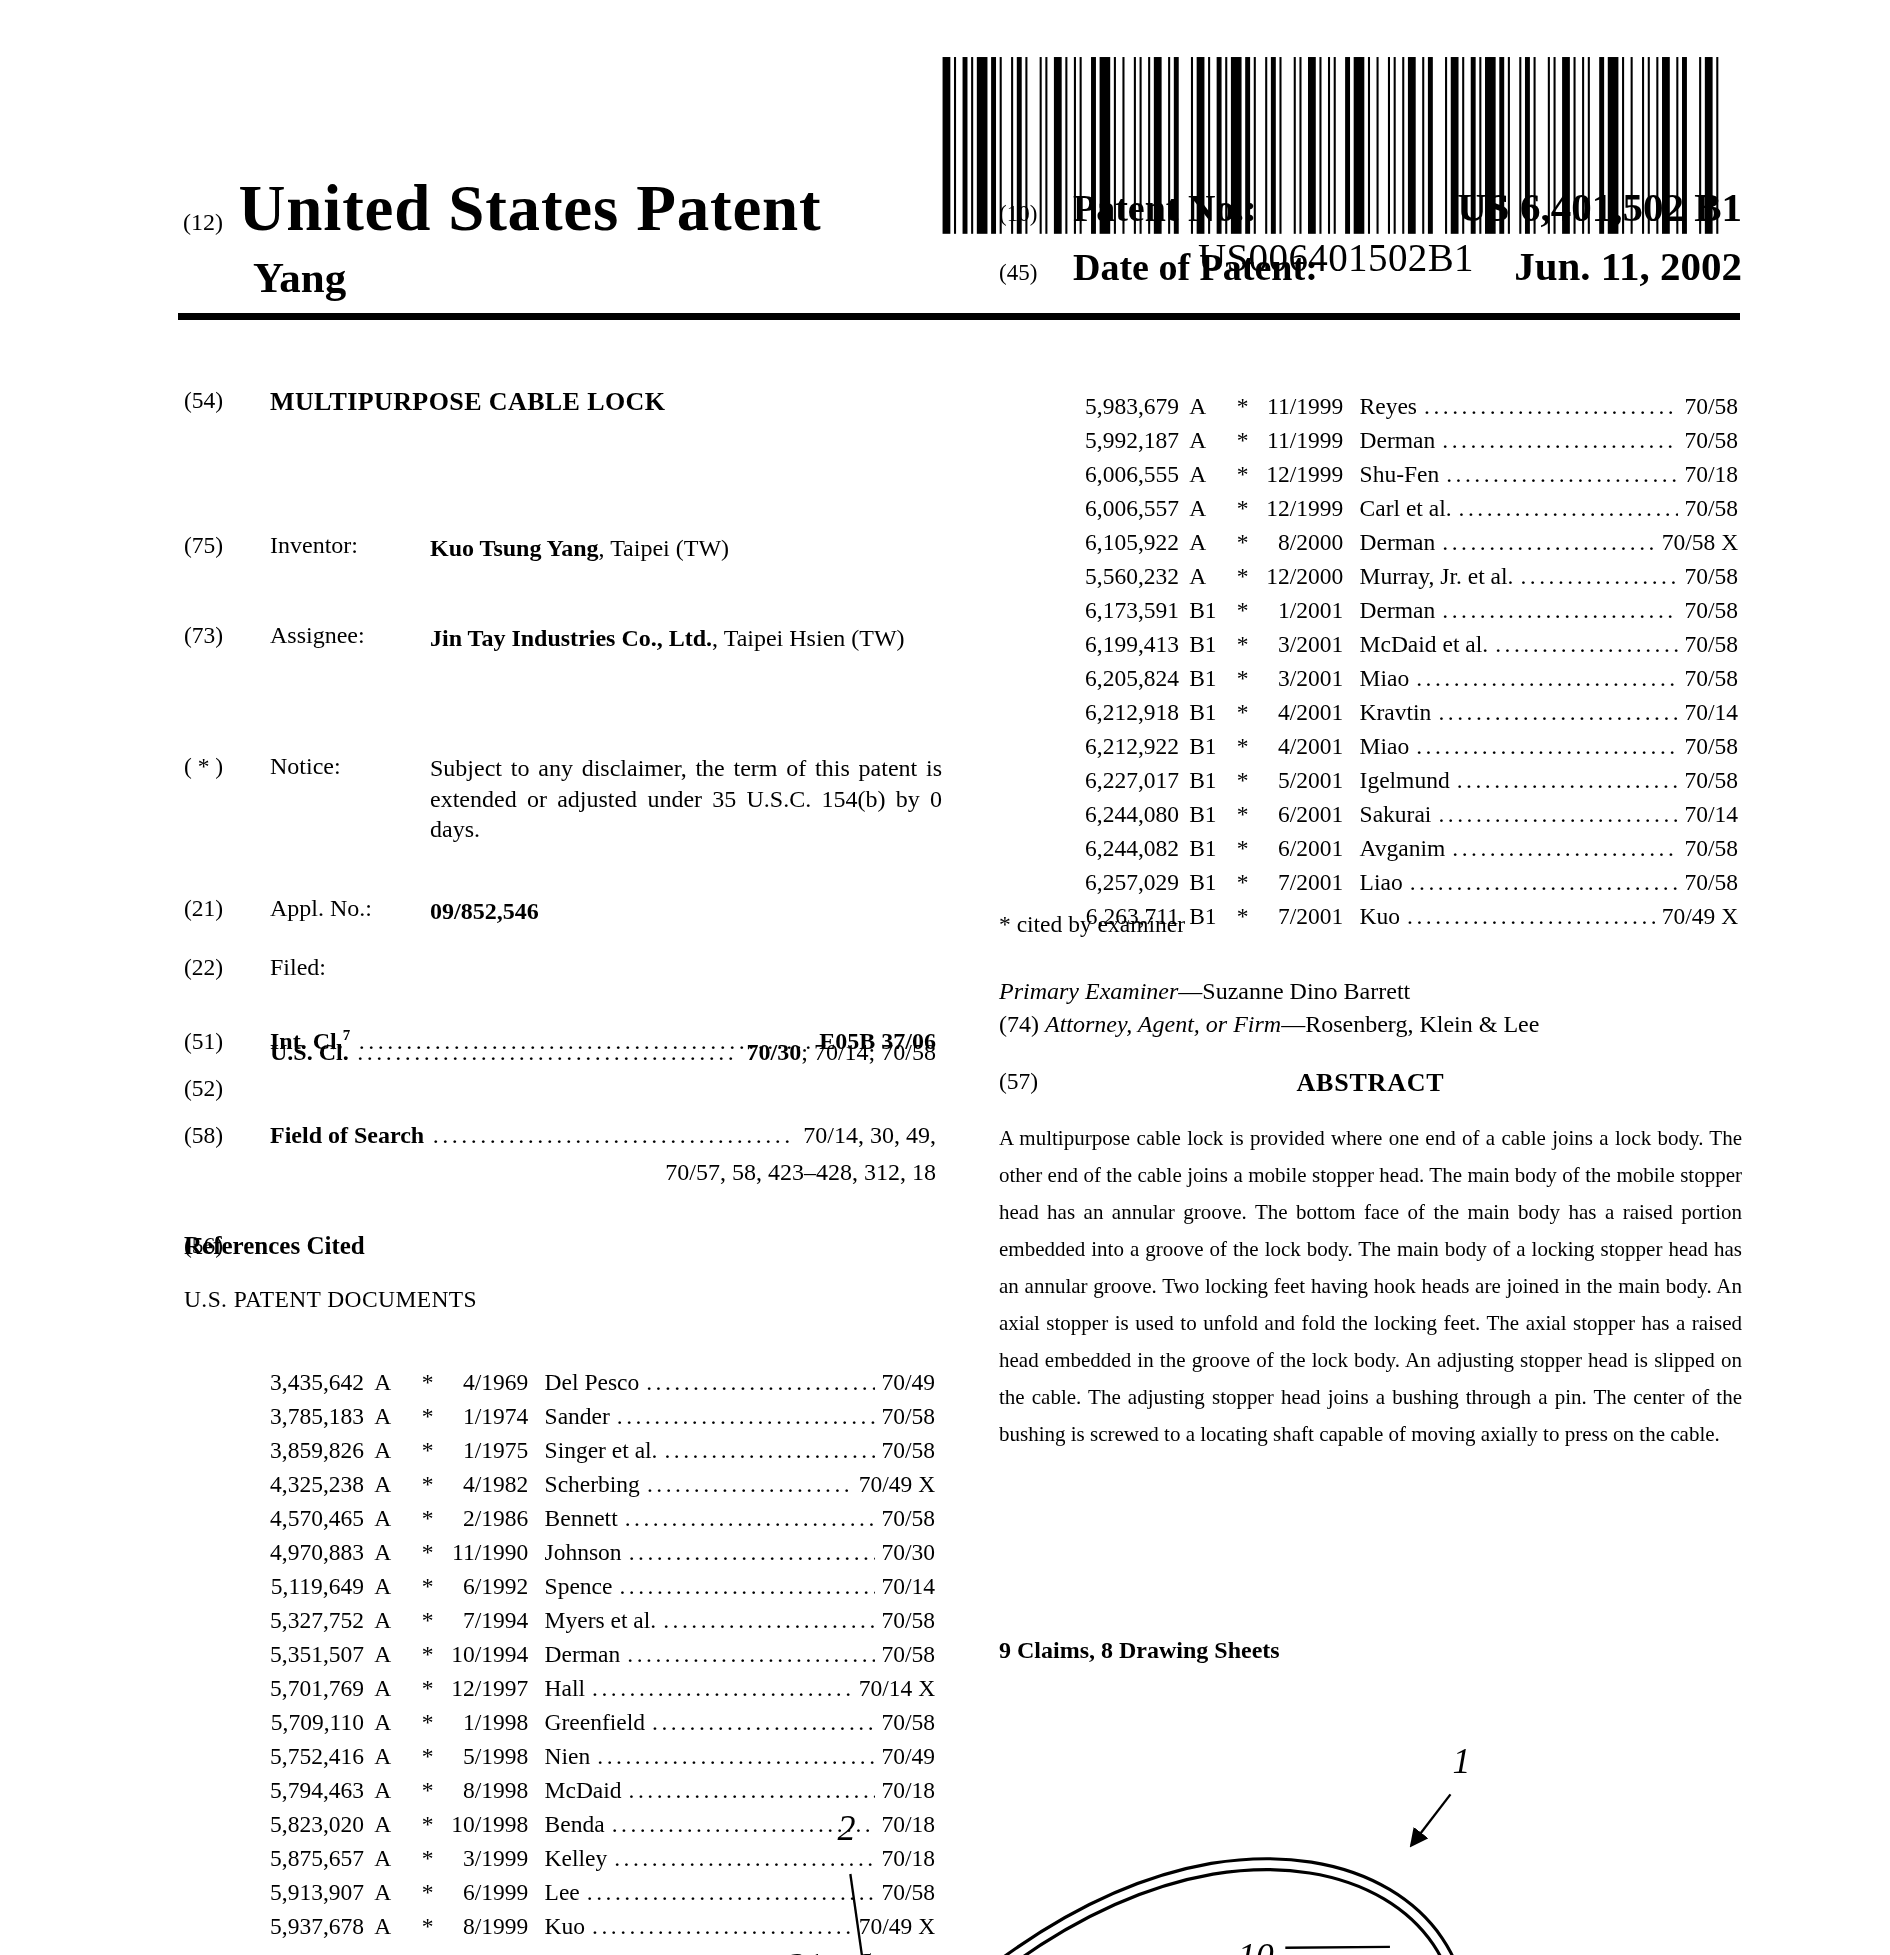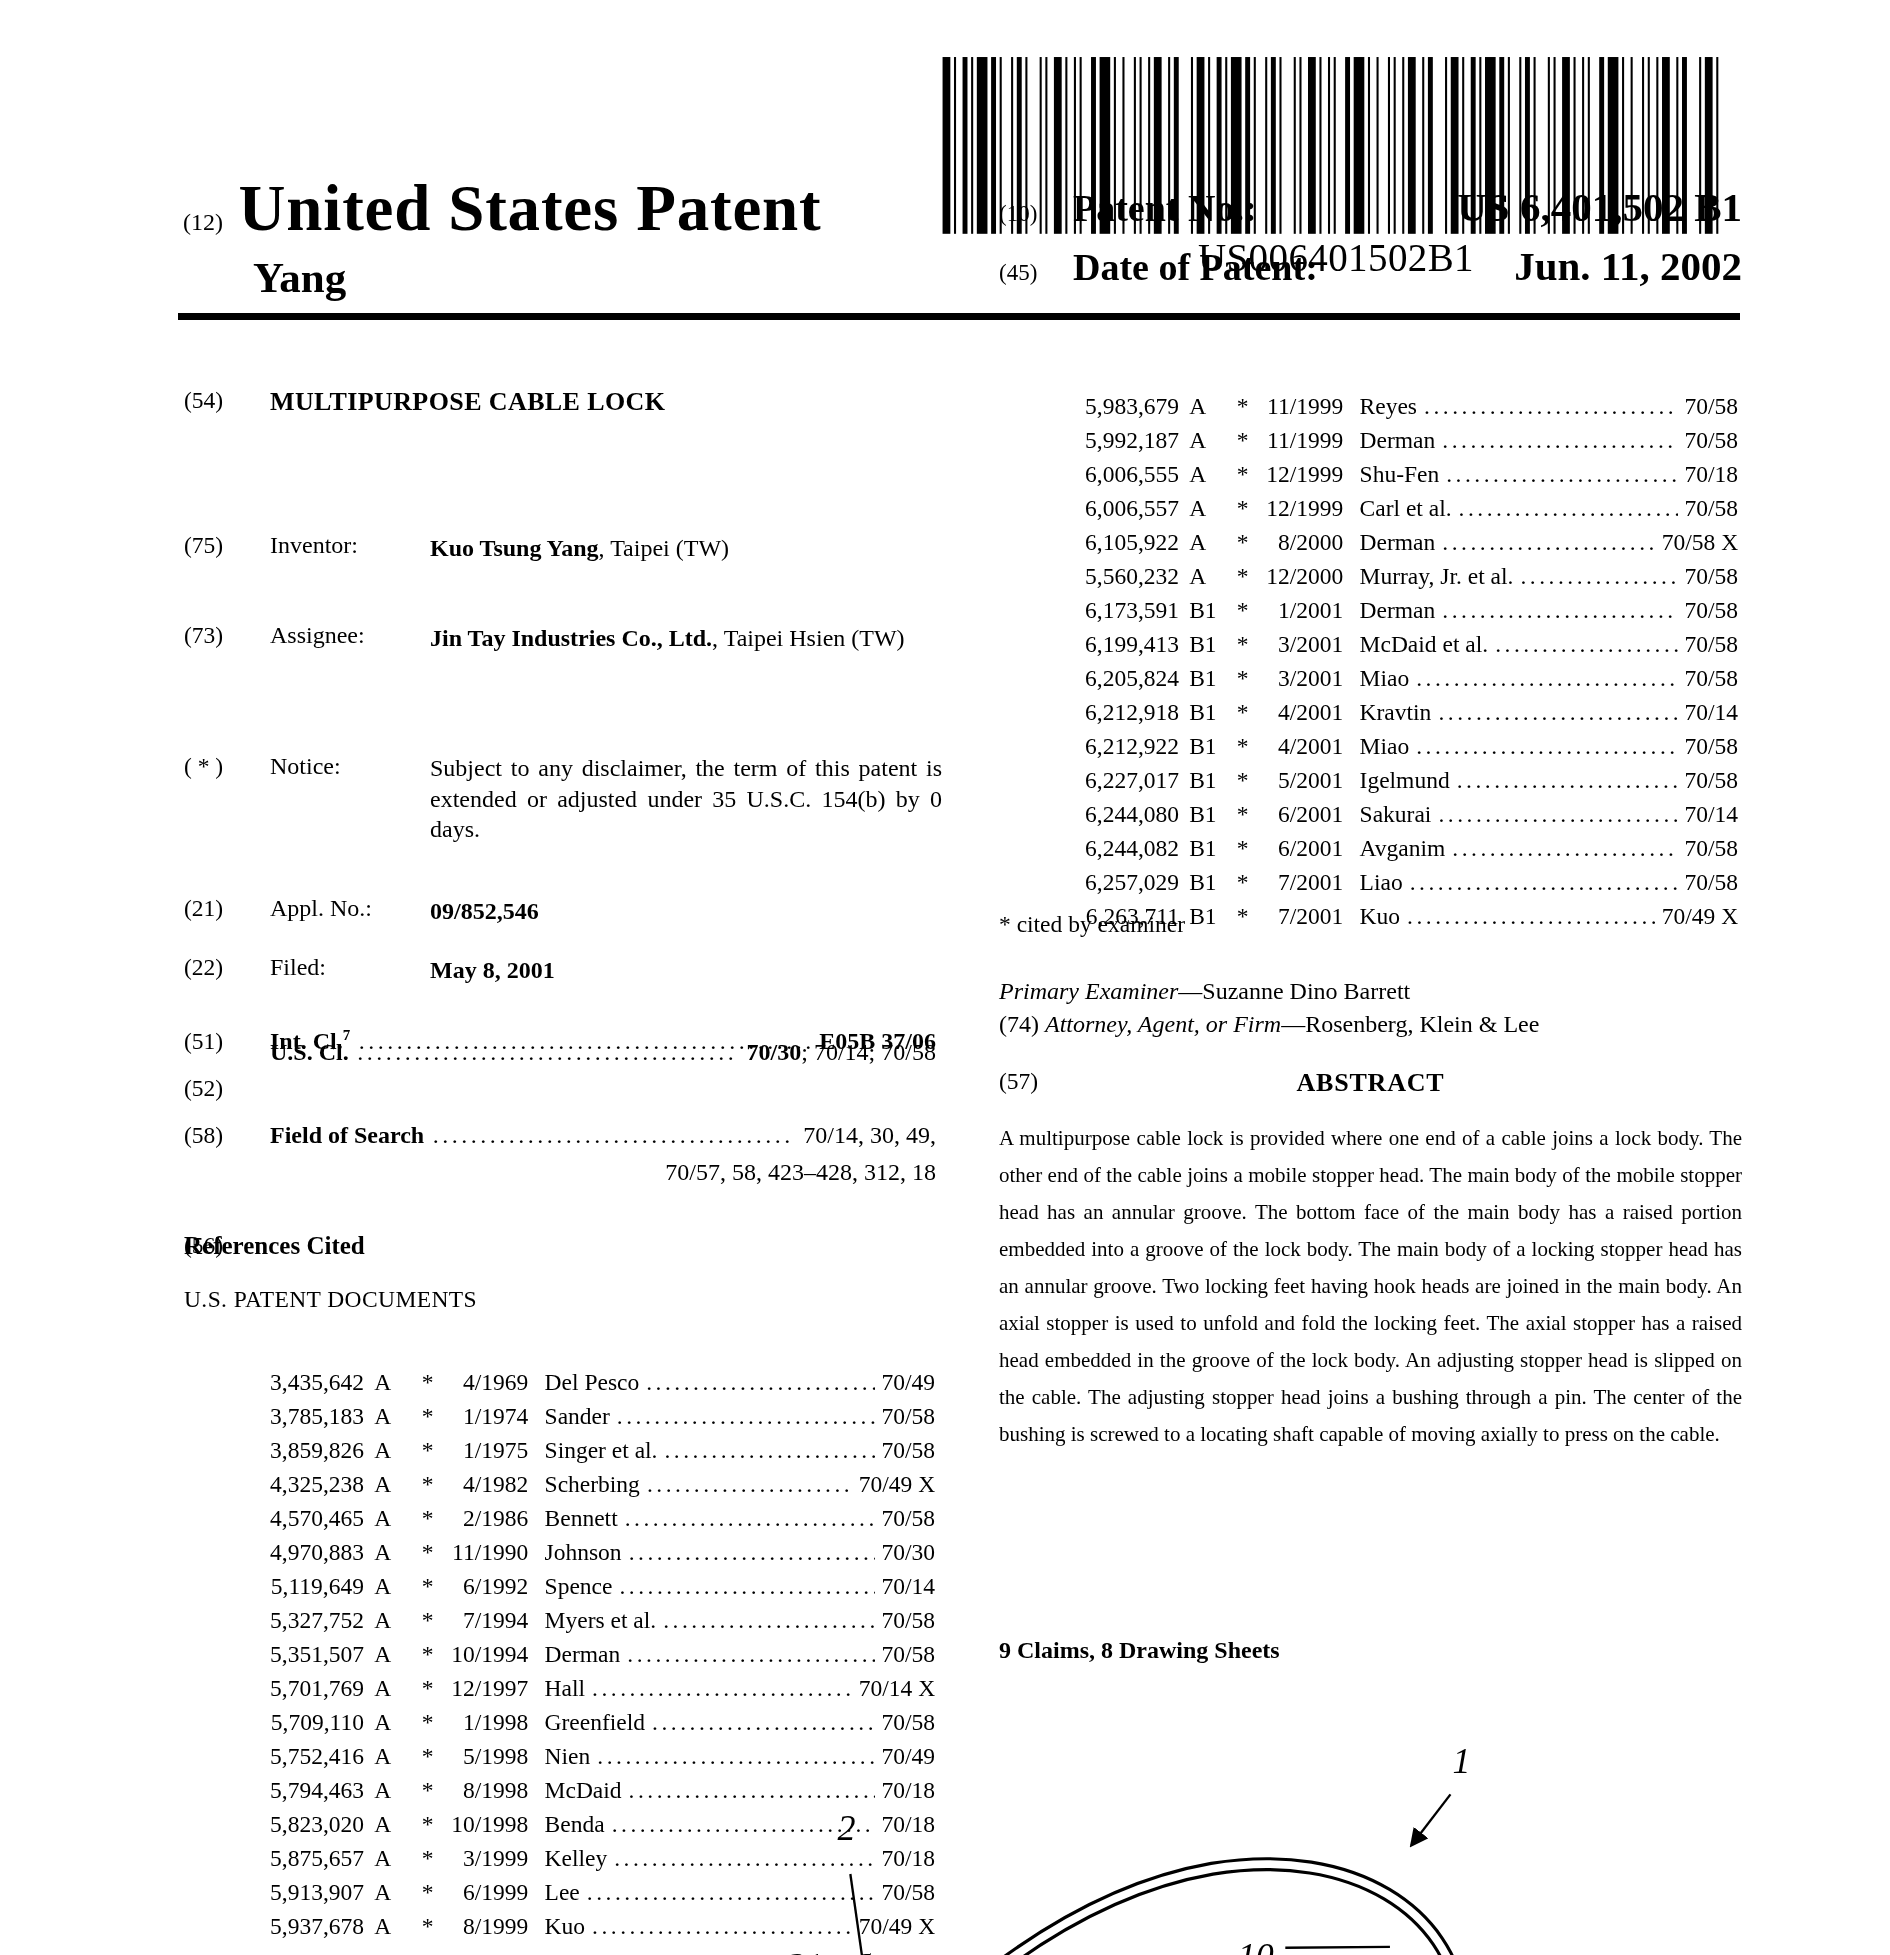--- a/index.html
+++ b/index.html
@@ -193,21 +193,20 @@
     <span class="fnum" style="top:366px">( * )</span>
     <span class="flbl" style="top:366px">Notice:</span>
     <span class="fval just" style="top:366px;line-height:30.5px">Subject to any disclaimer, the term of this patent is extended or adjusted under 35 U.S.C. 154(b) by 0 days.</span>
 
     <span class="fnum" style="top:508px">(21)</span>
     <span class="flbl" style="top:508px">Appl. No.:</span>
     <span class="fval" style="top:508px"><span class="b">09/852,546</span></span>
 
     <span class="fnum" style="top:567px">(22)</span>
     <span class="flbl" style="top:567px">Filed:</span>
-    <span class="fval" style="top:567px"><span class="b">May 8, 2001</span></span>
 
     <span class="fnum" style="top:641px">(51)</span>
     <div class="fline" style="top:641px">
       <span class="b"><span>Int. Cl.</span><span class="sup">7</span></span>
       <span class="fl-dots leader">....................................................................................................</span>
       <span class="fl-val b">E05B 37/06</span>
     </div>
 
     <span class="fnum" style="top:688px">(52)</span>
     <div class="fline" style="top:652px">

